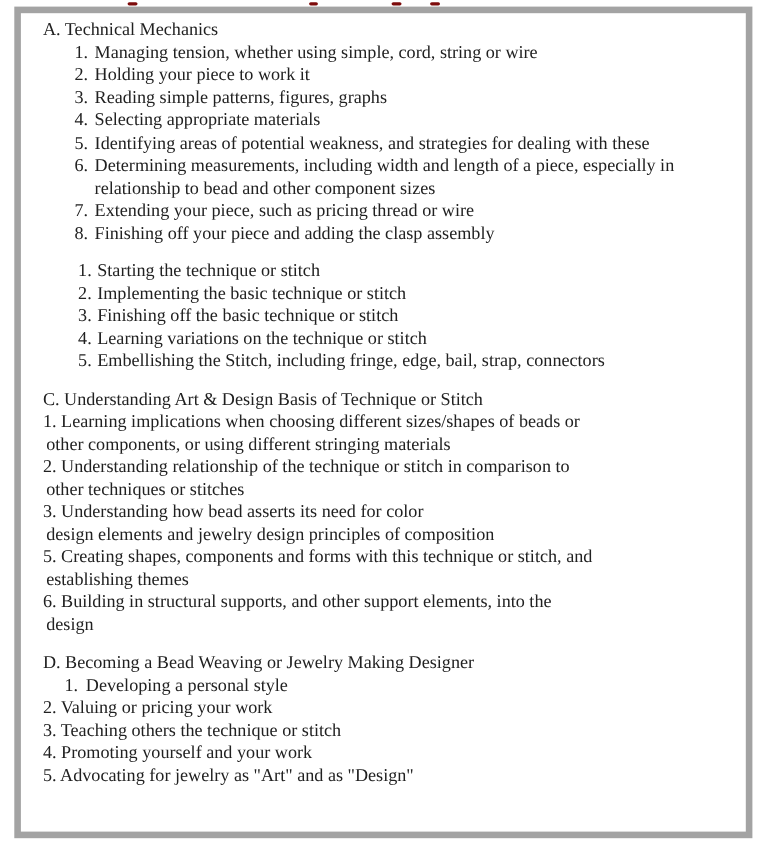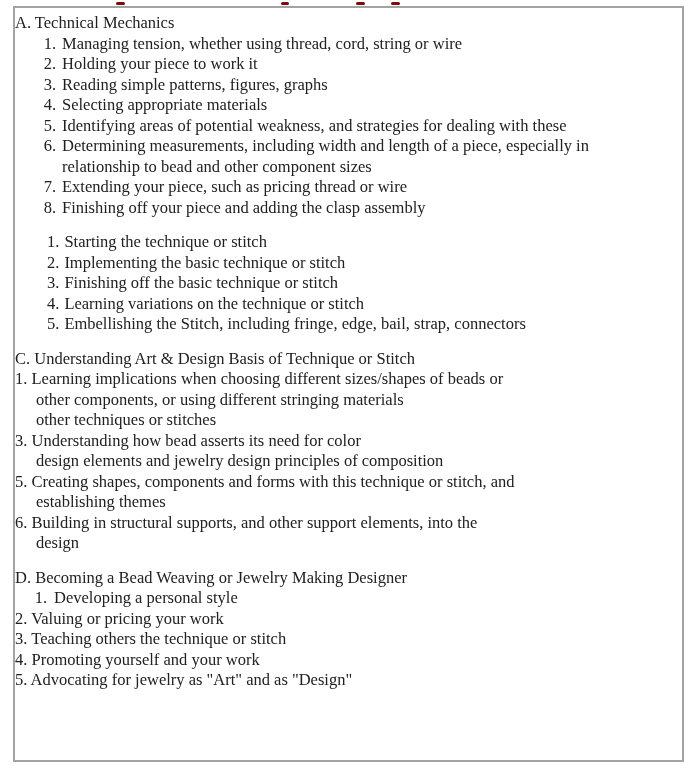--- a/index.html
+++ b/index.html
@@ -22,56 +22,56 @@
     width: 8px;
     border-radius: 2px;
   }
   .page-border {
     position: absolute;
     left: 13px;
     top: 6px;
     width: 671px;
     height: 756px;
     box-sizing: border-box;
-    border: 2px solid #a3a3a3;
+    border: 6px solid #a3a3a3;
     background: #ffffff;
-    padding: 5px 4px 0 0;
+    padding: 5px 4px 0 20px;
     overflow: hidden;
     font-size: 16.5px;
     line-height: 20.5px;
   }
   .section { margin: 0; }
   .section + .section { margin-top: 14px; }
   .heading { white-space: nowrap; }
   
   .row { display: flex; align-items: flex-start; }
   .row .num { flex: 0 0 auto; text-align: right; }
   .row .txt { white-space: nowrap; }
   .style-hang-a .num  { margin-left: 28px; min-width: 13px; margin-right: 6px; }
   .style-hang-b .num  { margin-left: 32px; min-width: 12px; margin-right: 5px; }
   .style-hang-d .num  { margin-left: 19px; min-width: 13px; margin-right: 7px; }
   
   .flush-line { white-space: nowrap; }
-  .flush-line.cont { margin-left: 21px; }
+  .flush-line.cont { margin-left: 3px; }
 </style>
 </head>
 <body>
 
 <div>
     <div class="artifact-mark" style="left: 116px; width: 9px; background: rgb(125, 11, 11);"></div>
     <div class="artifact-mark" style="left: 281px; width: 8px; background: rgb(125, 11, 11);"></div>
     <div class="artifact-mark" style="left: 356px; width: 9px; background: rgb(125, 11, 11);"></div>
     <div class="artifact-mark" style="left: 391px; width: 9px; background: rgb(125, 11, 11);"></div>
   </div>
 <div class="page-border">
     <div class="section">
       <div class="heading">A. Technical Mechanics</div>
       <div class="row style-hang-a">
         <div class="num">1.</div>
-        <div class="txt"><span>Managing tension, whether using thread, cord, string or wire</span></div>
+        <div class="txt"><span>Managing tension, whether using simple, cord, string or wire</span></div>
       </div>
       <div class="row style-hang-a">
         <div class="num">2.</div>
         <div class="txt"><span>Holding your piece to work it</span></div>
       </div>
       <div class="row style-hang-a">
         <div class="num">3.</div>
         <div class="txt"><span>Reading simple patterns, figures, graphs</span></div>
       </div>
       <div class="row style-hang-a">
@@ -114,20 +114,21 @@
       </div>
       <div class="row style-hang-b">
         <div class="num">5.</div>
         <div class="txt"><span>Embellishing the Stitch, including fringe, edge, bail, strap, connectors</span></div>
       </div>
     </div>
     <div class="section">
       <div class="heading">C. Understanding Art &amp; Design Basis of Technique or Stitch</div>
       <div class="flush-line"><span>1.</span> <span>Learning implications when choosing different sizes/shapes of beads or</span></div>
       <div class="flush-line cont">other components, or using different stringing materials</div>
+      <div class="flush-line"><span>2.</span> <span>Understanding relationship of the technique or stitch in comparison to</span></div>
       <div class="flush-line cont">other techniques or stitches</div>
       <div class="flush-line"><span>3.</span> <span>Understanding how bead asserts its need for color</span></div>
       <div class="flush-line cont">design elements and jewelry design principles of composition</div>
       <div class="flush-line"><span>5.</span> <span>Creating shapes, components and forms with this technique or stitch, and</span></div>
       <div class="flush-line cont">establishing themes</div>
       <div class="flush-line"><span>6.</span> <span>Building in structural supports, and other support elements, into the</span></div>
       <div class="flush-line cont">design</div>
     </div>
     <div class="section">
       <div class="heading">D. Becoming a Bead Weaving or Jewelry Making Designer</div>

